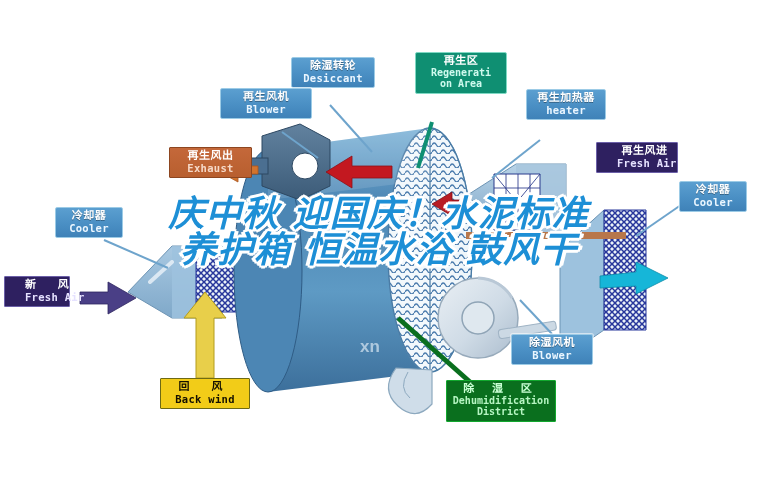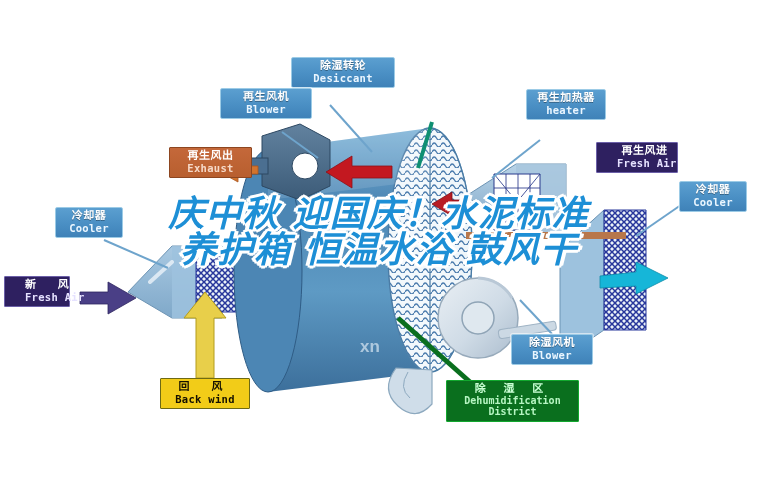--- a/index.html
+++ b/index.html
@@ -276,30 +276,35 @@
       <path d="M282 132 L318 158" stroke="#6ea4cc"></path>
       <path d="M432 122 L418 168" stroke="#0f8f72" stroke-width="4"></path>
       <path d="M540 140 L492 178" stroke="#6ea4cc"></path>
       <path d="M694 196 L636 236" stroke="#6ea4cc"></path>
       <path d="M104 240 L168 268" stroke="#6ea4cc"></path>
       <path d="M552 334 L520 300" stroke="#6ea4cc"></path>
       <path d="M470 382 L398 318" stroke="#0a6f1e" stroke-width="5"></path>
     </g>
   </svg>
 
-  <div class="label sty-blue" style="left:291px;top:57px;width:104px;">
+  <div class="label sty-blue" style="left:291px;top:57px;width:84px;">
     <span class="cn">除湿转轮</span>
     <span class="en">Desiccant</span>
   </div>
 
   <div class="label sty-blue" style="left:220px;top:88px;width:92px;">
     <span class="cn">再生风机</span>
     <span class="en">Blower</span>
   </div>
 
+  <div class="label sty-teal wide" style="left:415px;top:52px;width:92px;">
+    <span class="cn">再生区</span>
+    <span class="en">Regenerati</span>
+    <span class="en">on Area</span>
+  </div>
 
   <div class="label sty-blue" style="left:526px;top:89px;width:80px;">
     <span class="cn">再生加热器</span>
     <span class="en">heater</span>
   </div>
 
   <div class="label sty-orange" style="left:169px;top:147px;width:83px;">
     <span class="cn">再生风出</span>
     <span class="en">Exhaust</span>
   </div>
@@ -328,21 +333,21 @@
     <span class="cn">回 风</span>
     <span class="en">Back wind</span>
   </div>
 
 
   <div class="label sty-blue" style="left:511px;top:334px;width:82px;">
     <span class="cn">除湿风机</span>
     <span class="en">Blower</span>
   </div>
 
-  <div class="label sty-green wide" style="left:446px;top:380px;width:133px;">
+  <div class="label sty-green wide" style="left:446px;top:380px;width:110px;">
     <span class="cn">除 湿 区</span>
     <span class="en">Dehumidification</span>
     <span class="en">District</span>
   </div>
 
   <div id="promo">
     <span class="line">庆中秋 迎国庆！水泥标准</span>
     <span class="line">养护箱 恒温水浴 鼓风干</span>
   </div>
 

